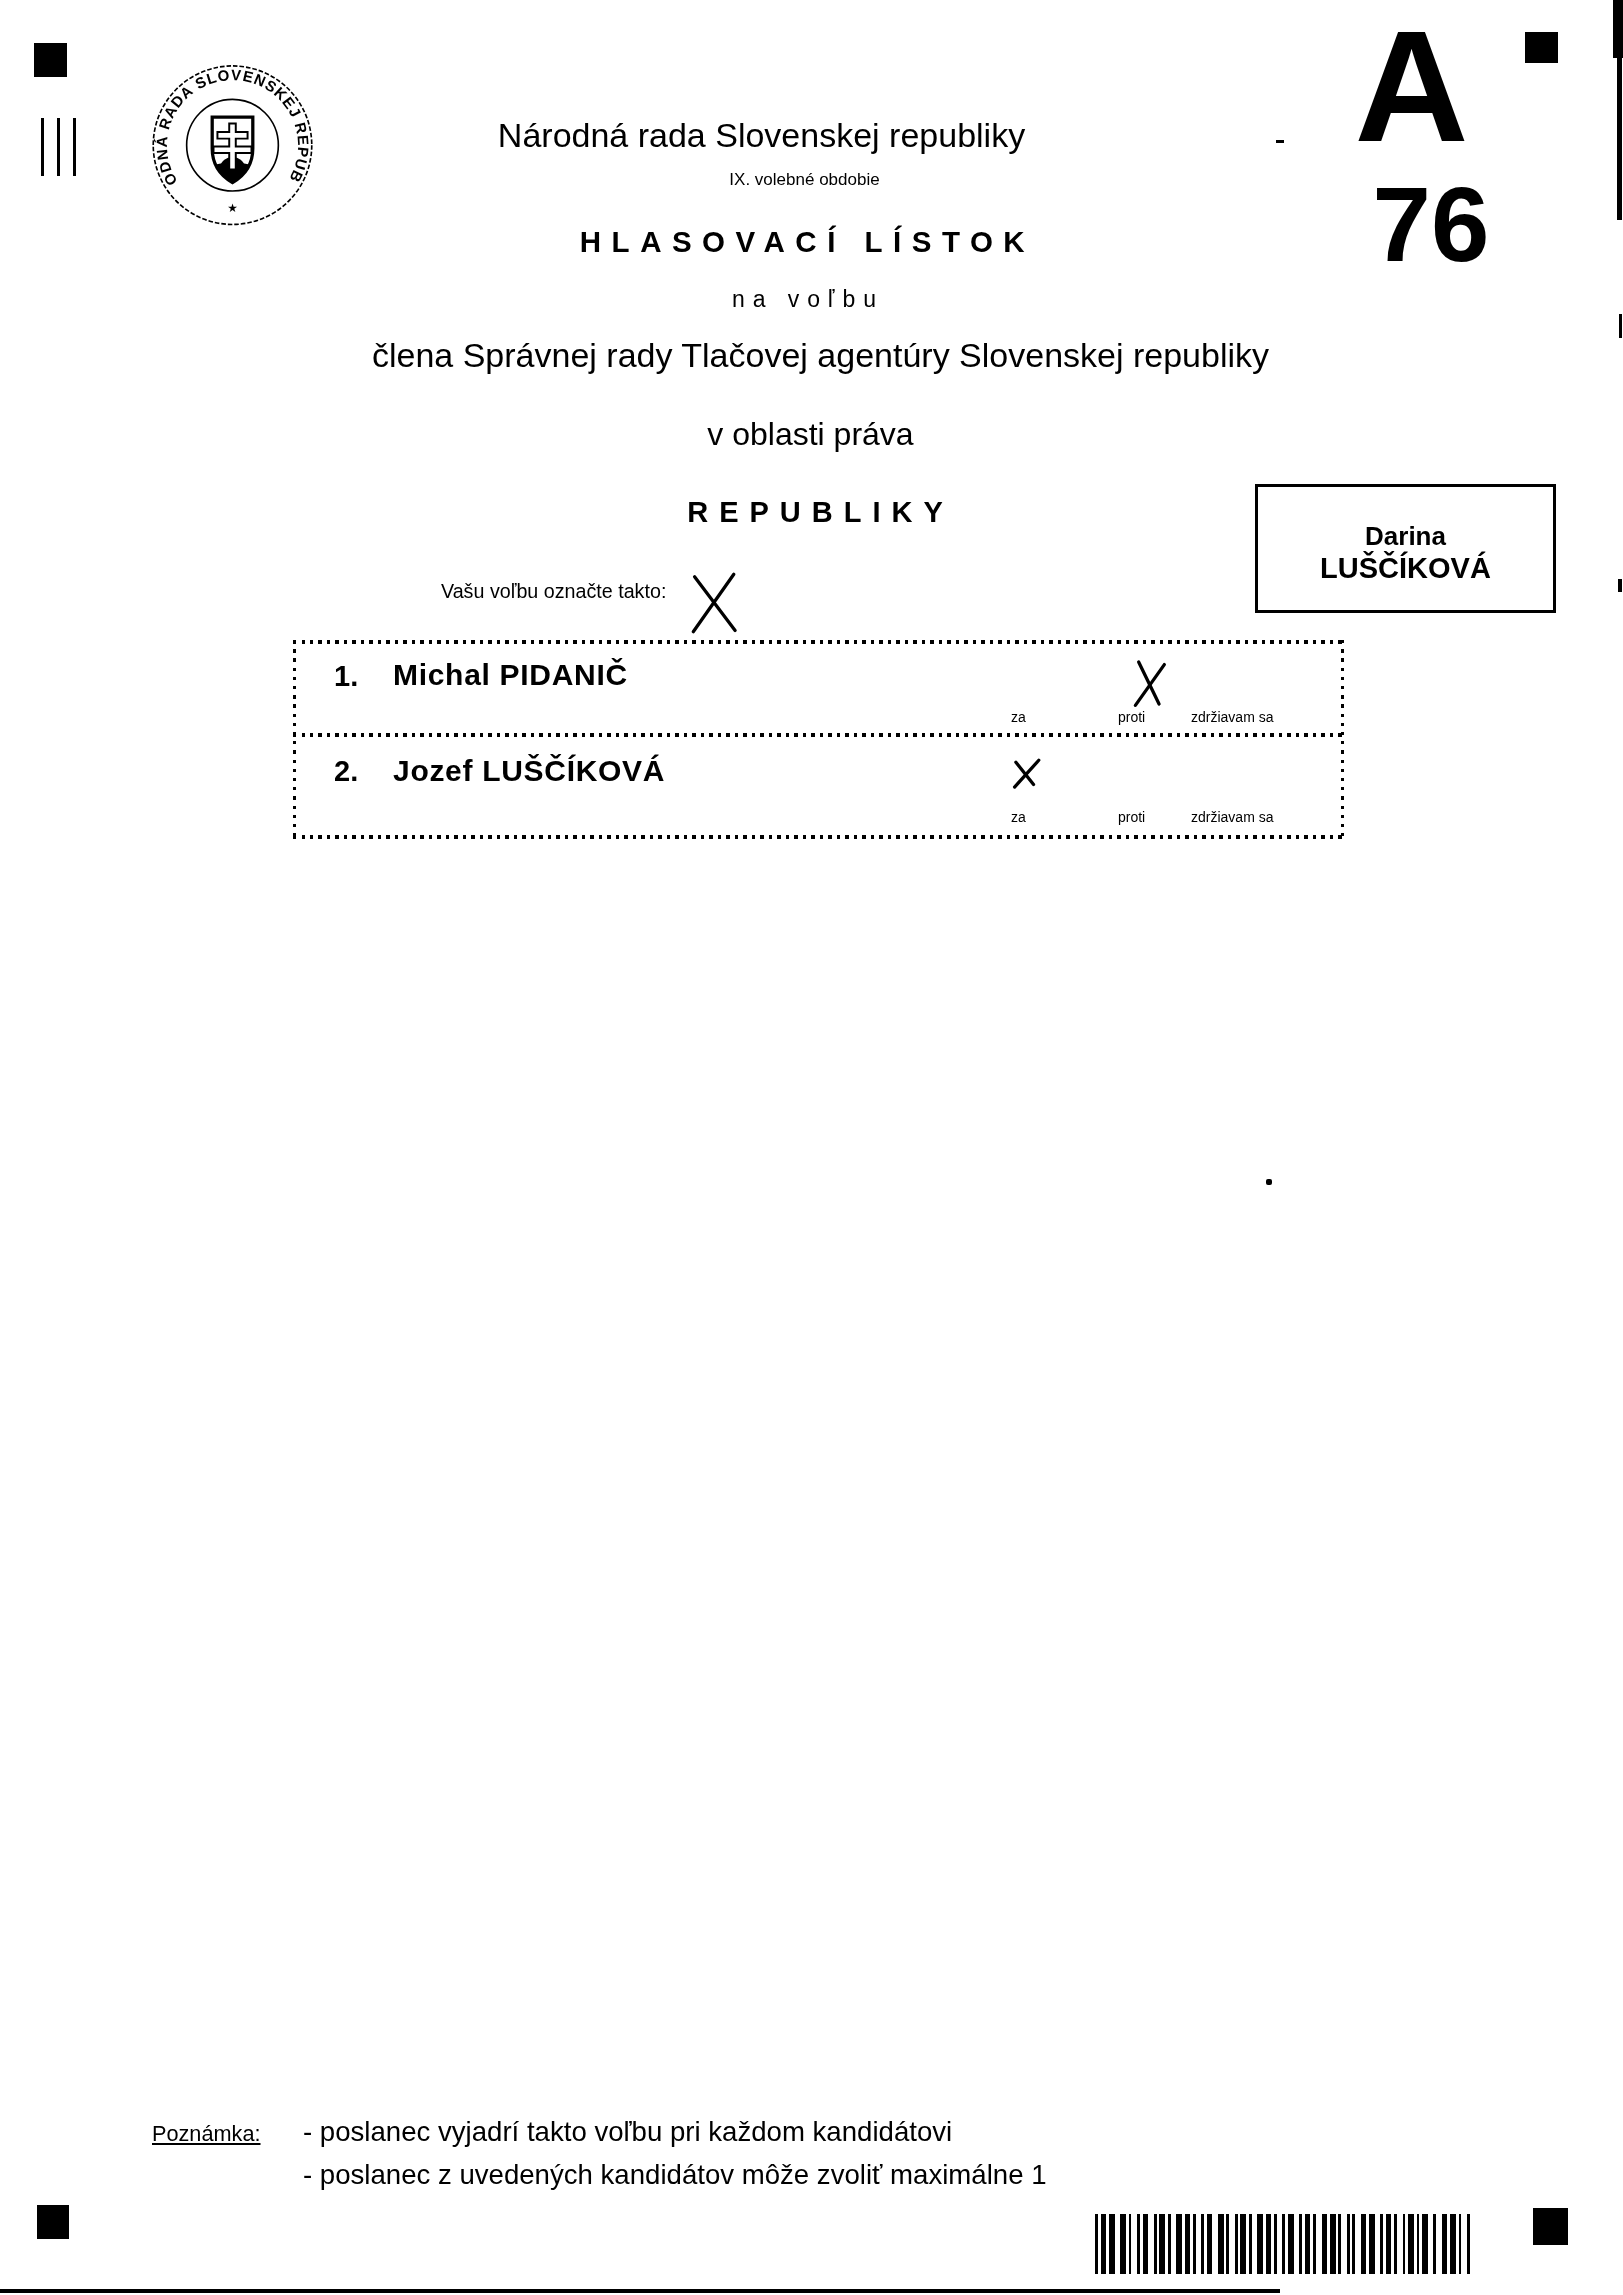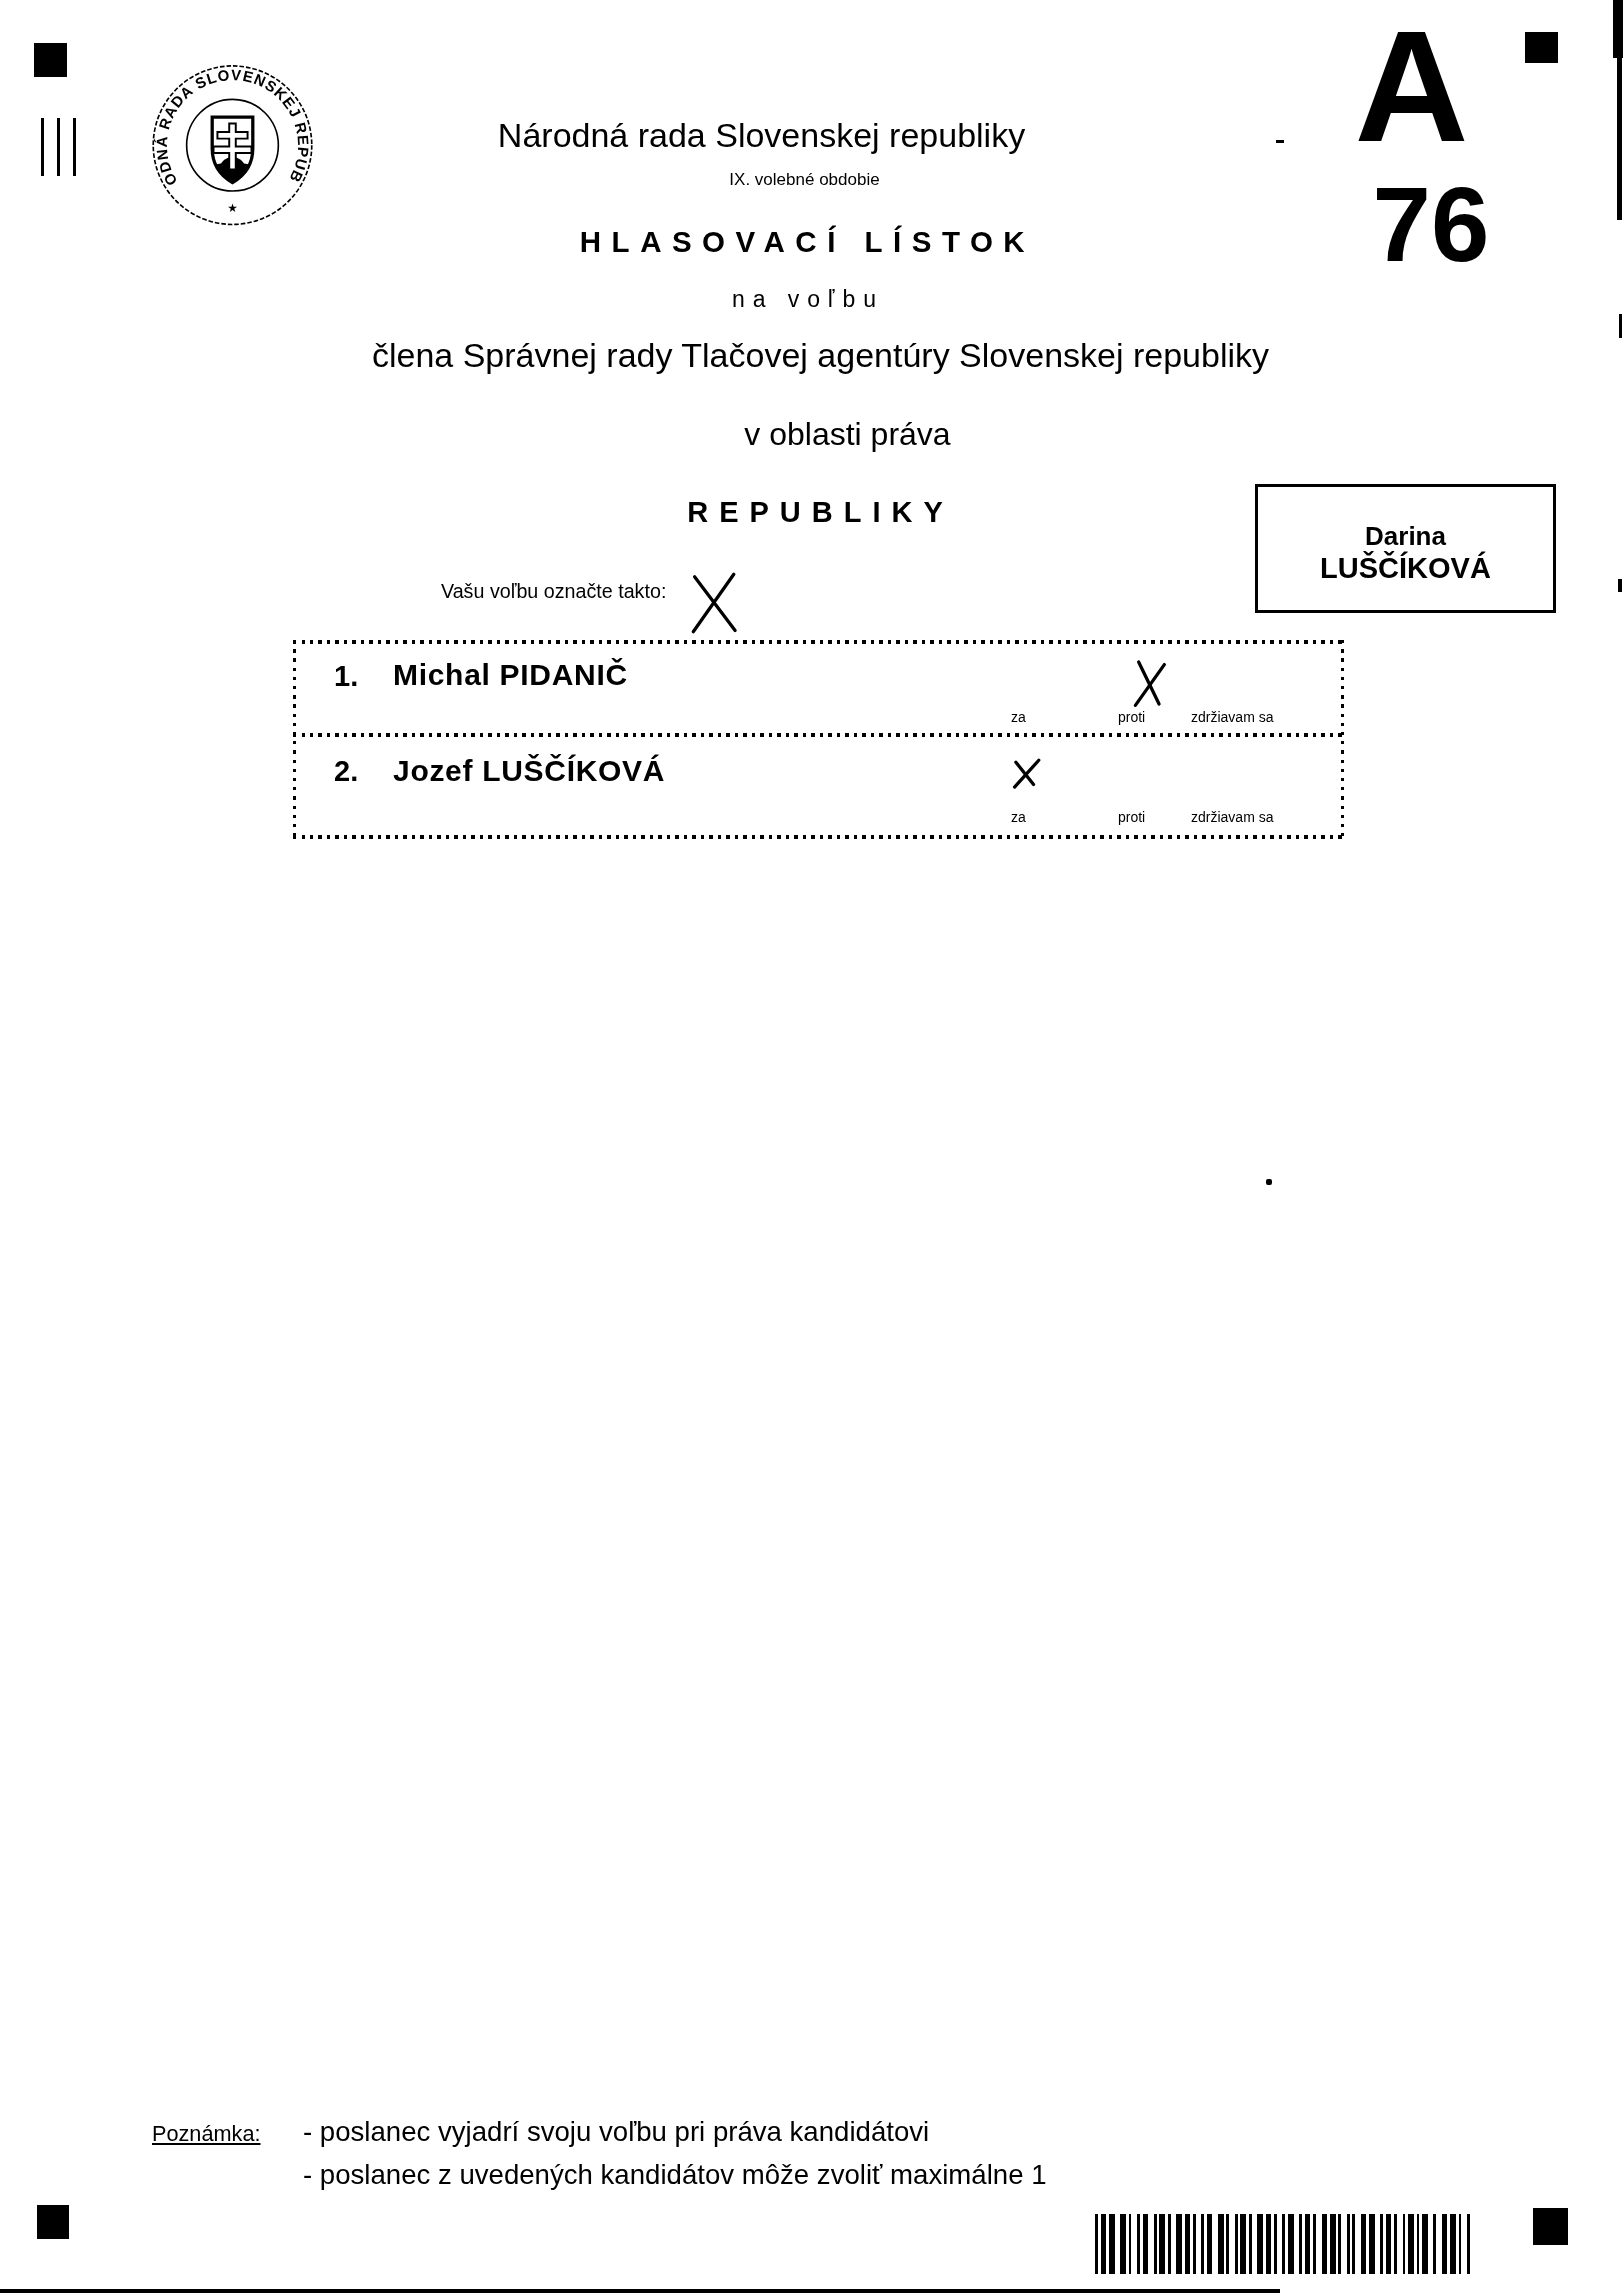--- a/index.html
+++ b/index.html
@@ -62,21 +62,21 @@
     <circle cx="129" cy="165" r="20" fill="#000"></circle>
   </g>
   <path d="M 124,94 h 10 v 13 h 18 v 10 h -18 v 12 h 24 v 10 h -24 v 25 h -10 v -25 h -24 v -10 h 24 v -12 h -18 v -10 h 18 z" fill="#fff" stroke="#000" stroke-width="3"></path>
 </svg>
 
 <div class="abs ctr" style="left:394px;top:116px;width:735px;font-size:34px;">Národná rada Slovenskej republiky</div>
 <div class="abs ctr" style="left:624px;top:170px;width:361px;font-size:17px;">IX. volebné obdobie</div>
 <div class="abs ctr" style="left:525px;top:225px;width:565px;font-size:29.5px;font-weight:bold;letter-spacing:10.5px;">HLASOVACÍ LÍSTOK</div>
 <div class="abs ctr" style="left:657px;top:286px;width:302px;font-size:23px;letter-spacing:7.9px;">na voľbu</div>
 <div class="abs ctr" style="left:210px;top:336px;width:1221px;font-size:34px;">člena Správnej rady Tlačovej agentúry Slovenskej republiky</div>
-<div class="abs ctr" style="left:585px;top:416px;width:525px;font-size:32px;">v oblasti práva</div>
+<div class="abs ctr" style="left:548px;top:416px;width:525px;font-size:32px;">v oblasti práva</div>
 <div class="abs ctr" style="left:558px;top:496px;width:525px;font-size:29px;font-weight:bold;letter-spacing:11px;">REPUBLIKY</div>
 
 <div class="abs ctr" style="left:1313px;top:6.6px;width:197px;font-size:158px;font-weight:bold;line-height:1;">A</div>
 <div class="abs ctr" style="left:1336px;top:172px;width:190px;font-size:105px;font-weight:bold;line-height:1;">76</div>
 
 <div class="abs ctr" style="left:1255px;top:484px;width:295px;height:123px;border:3.3px solid #000;">
   <div style="margin-top:34px;font-size:26px;font-weight:bold;">Darina</div>
   <div style="font-size:29px;font-weight:bold;">LUŠČÍKOVÁ</div>
 </div>
 
@@ -110,21 +110,21 @@
   <div class="abs opt" style="left:718px;top:76px;">za</div>
   <div class="abs opt" style="left:825px;top:76px;">proti</div>
   <div class="abs opt" style="left:898px;top:76px;">zdržiavam sa</div>
   <svg class="abs" style="left:717px;top:23.6px;" width="34" height="34" viewBox="0 0 52 52">
     <line x1="44" y1="5" x2="7" y2="46" stroke="#000" stroke-width="5" stroke-linecap="round"></line>
     <line x1="9" y1="8" x2="36" y2="42" stroke="#000" stroke-width="5" stroke-linecap="round"></line>
   </svg>
 </div>
 
 <div class="abs" style="left:152px;top:2121px;font-size:21.7px;text-decoration:underline;white-space:nowrap;">Poznámka:</div>
-<div class="abs notetxt" style="left:303px;top:2116px;">- poslanec vyjadrí svoju voľbu pri práva kandidátovi</div>
+<div class="abs notetxt" style="left:303px;top:2116px;">- poslanec vyjadrí takto voľbu pri každom kandidátovi</div>
 <div class="abs notetxt" style="left:303px;top:2159px;">- poslanec z uvedených kandidátov môže zvoliť maximálne 1</div>
 
 <div class="abs barcode" style="left:1095px;top:2214px;width:380px;height:60px;">
     <div style="width: 2.8px; background: rgb(0, 0, 0);"></div>
     <div style="width: 2.8px; background: transparent;"></div>
     <div style="width: 2.8px; background: rgb(0, 0, 0);"></div>
     <div style="width: 2.8px; background: rgb(0, 0, 0);"></div>
     <div style="width: 2.8px; background: transparent;"></div>
     <div style="width: 2.8px; background: rgb(0, 0, 0);"></div>
     <div style="width: 2.8px; background: rgb(0, 0, 0);"></div>

